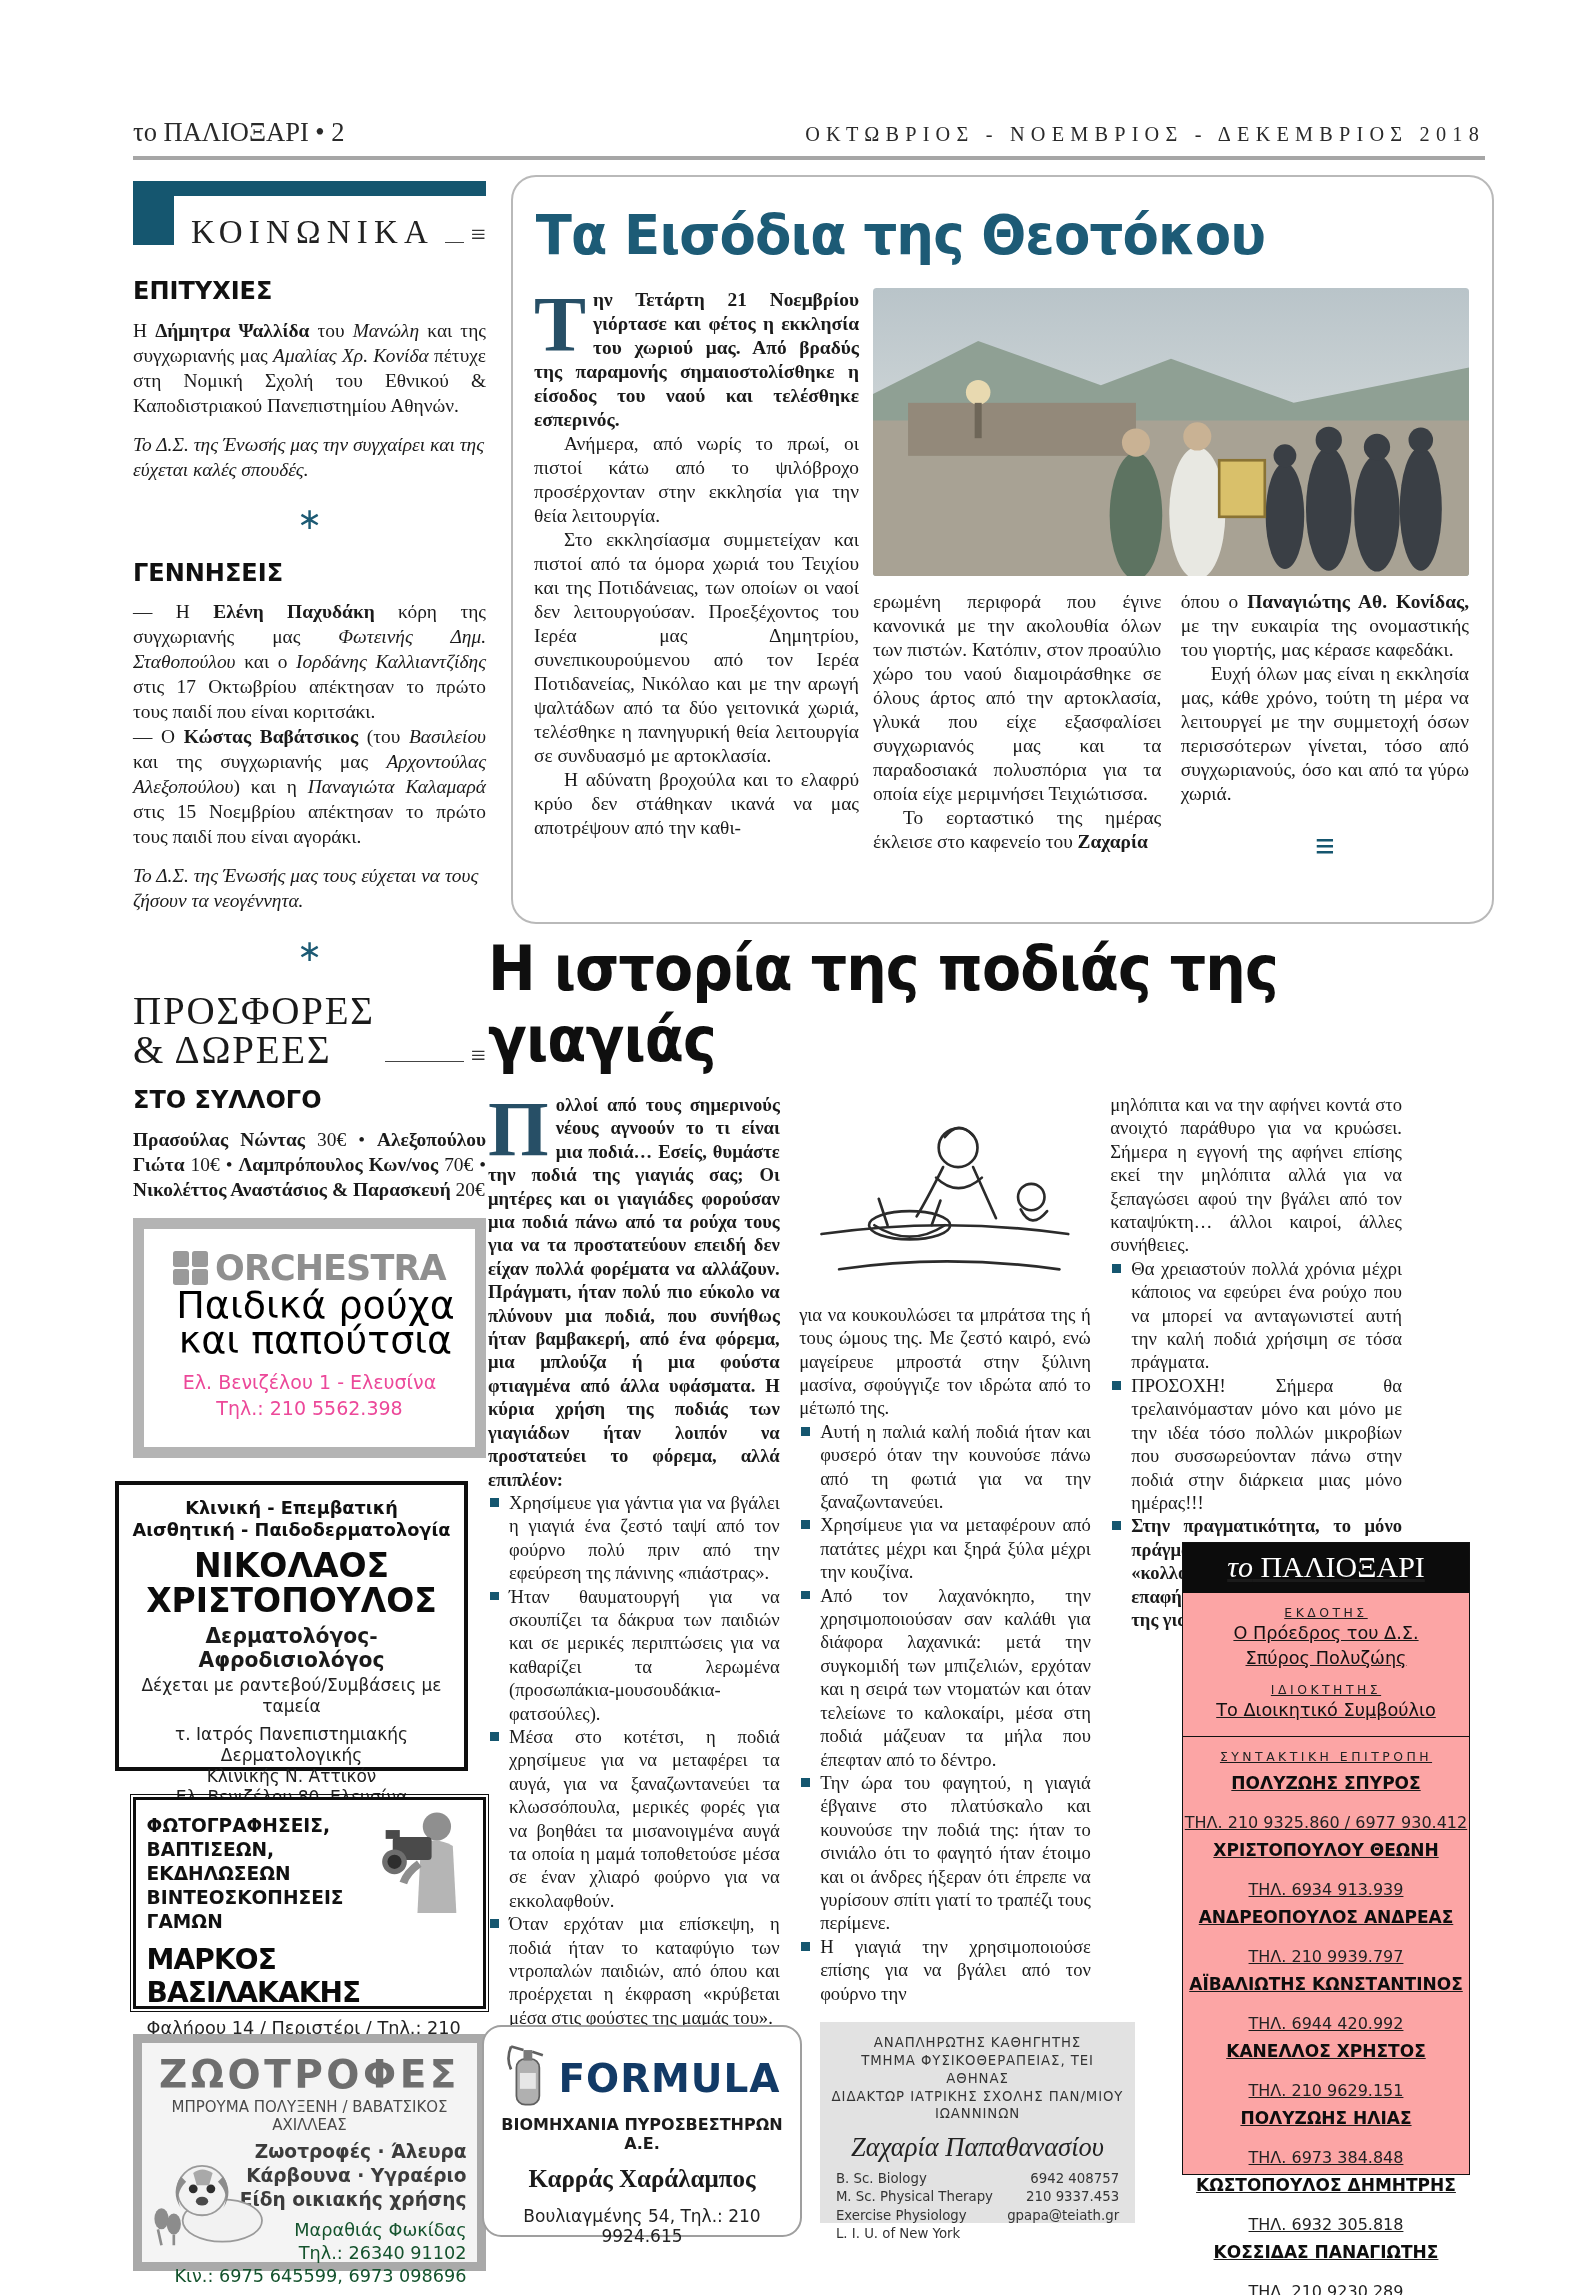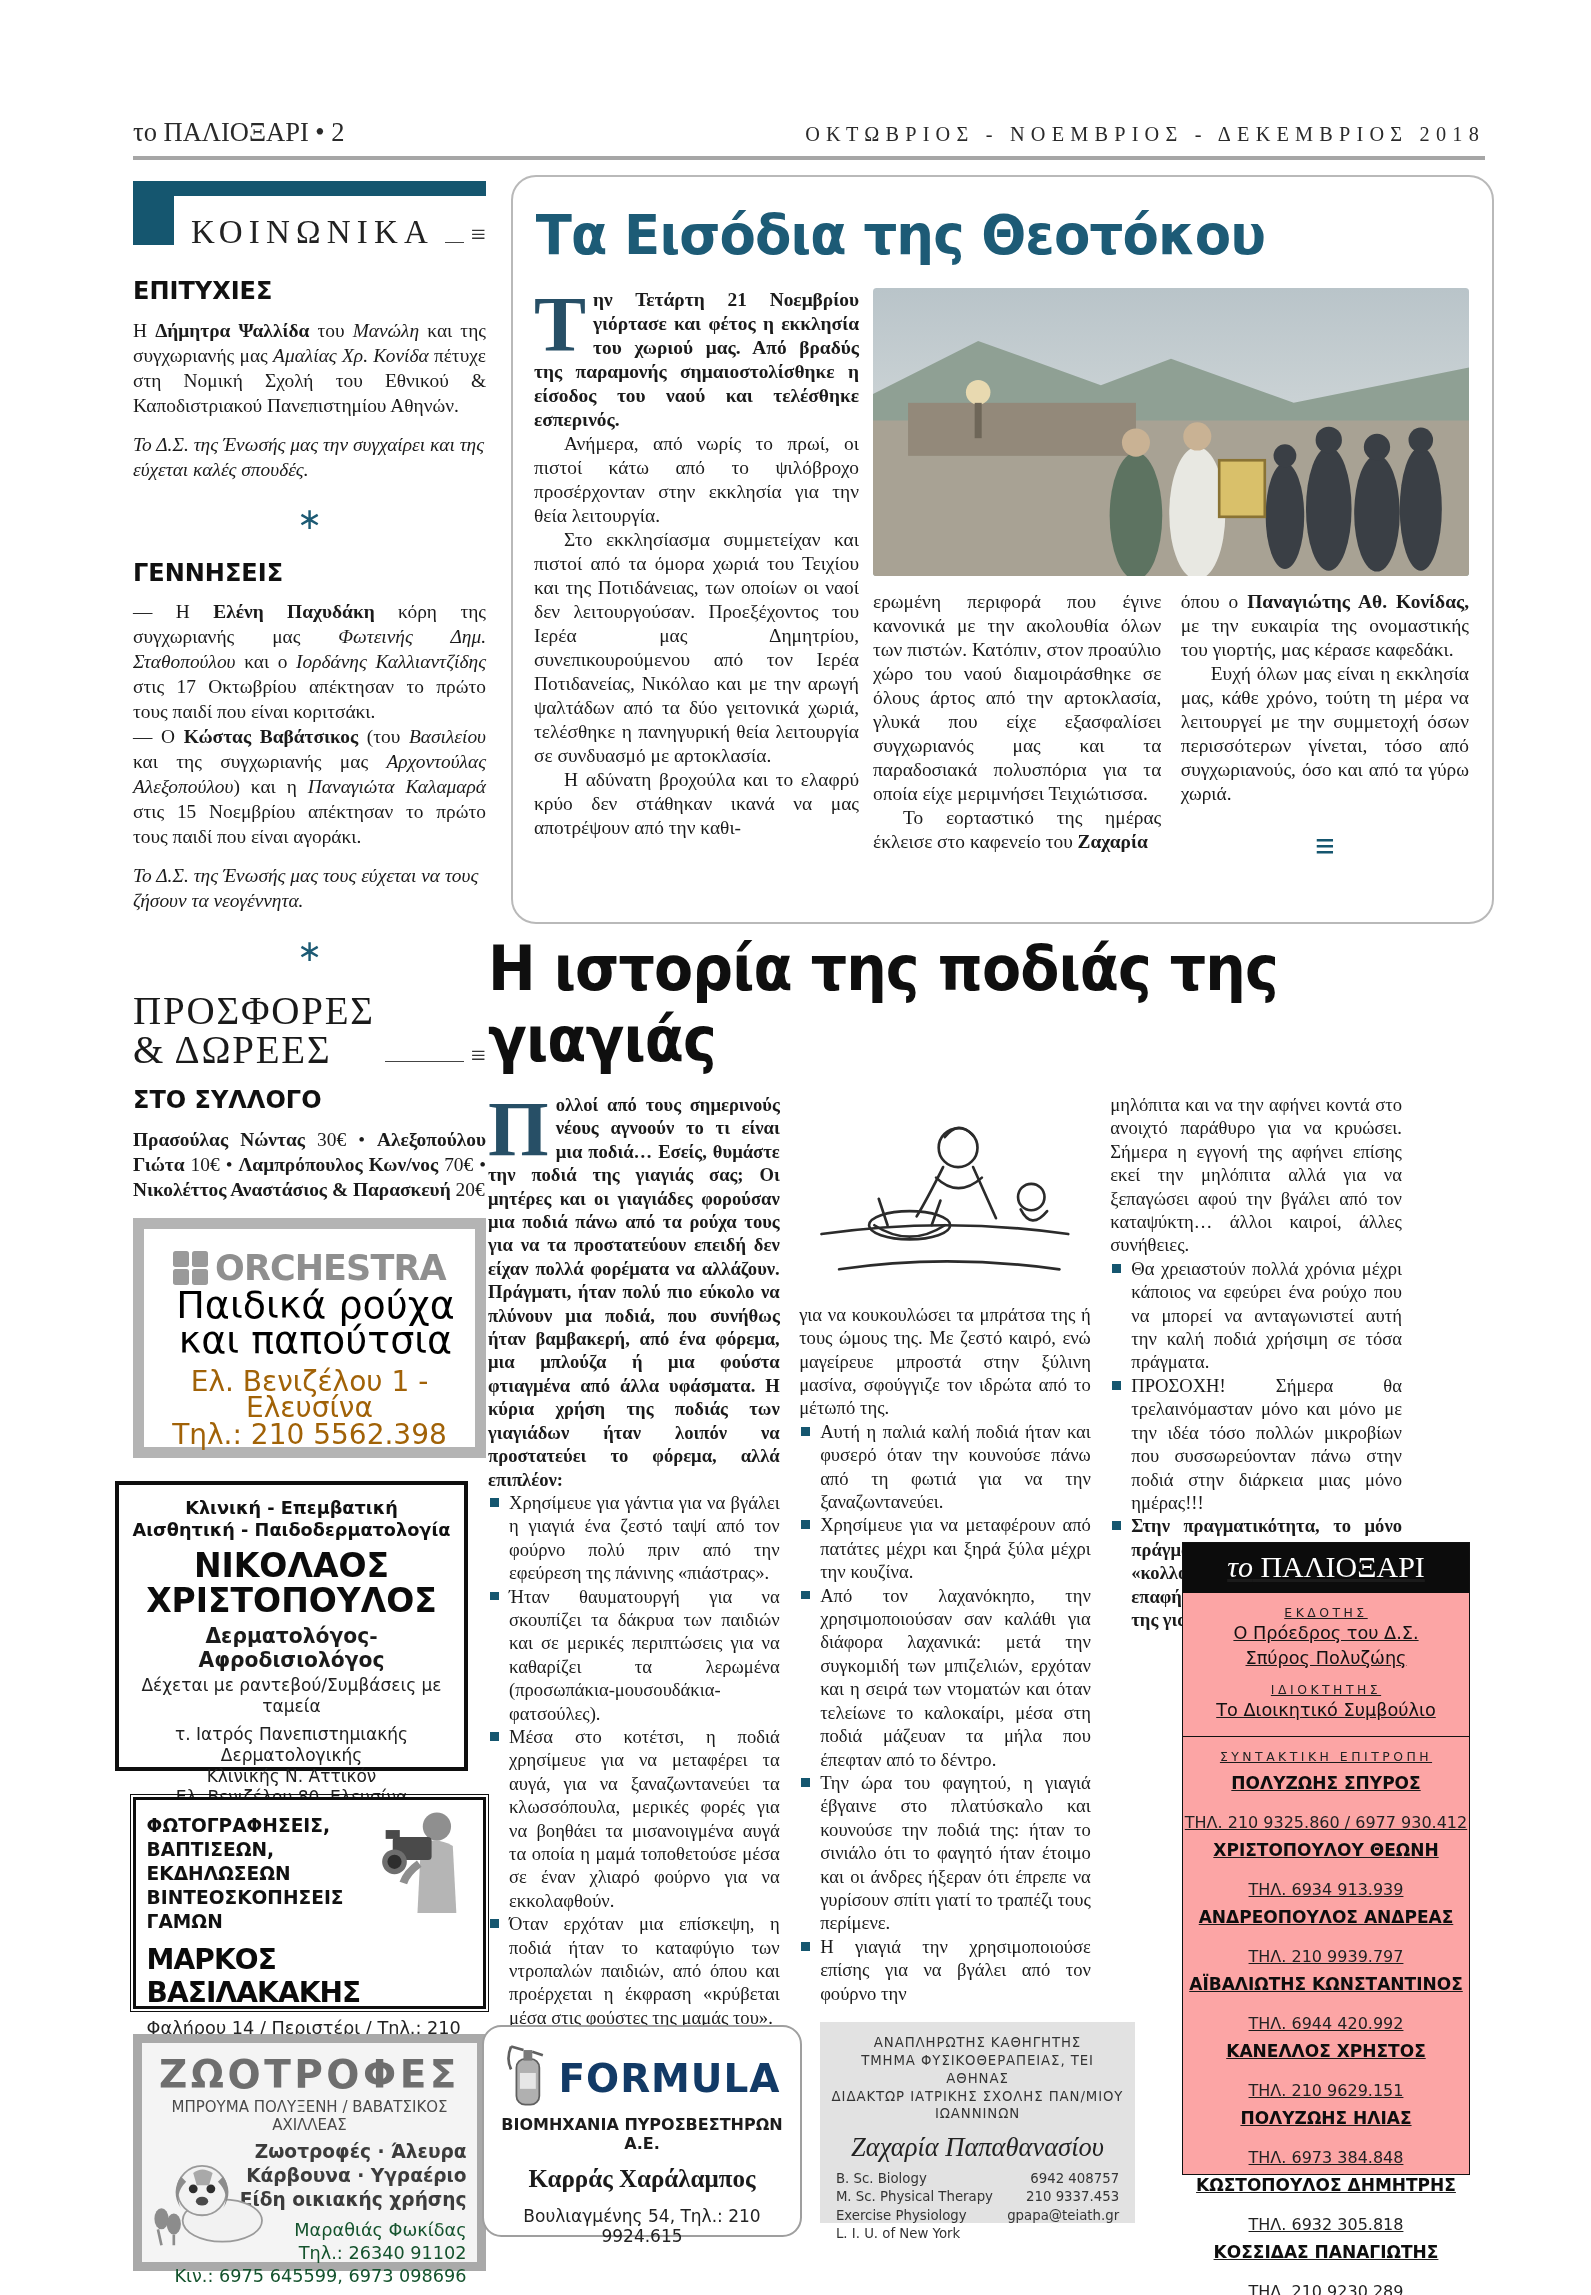--- a/index.html
+++ b/index.html
@@ -59,21 +59,21 @@
   .a2 .endmark{margin-top:16px;}
   
   .ad{box-sizing:border-box;position:absolute;font-family:"DejaVu Sans",sans-serif;}
   .ad-orchestra{left:133px;top:1218px;width:353px;height:240px;background:#b4b4b4;padding:10.6px;}
   .ad-orch-inner{background:#fff;height:100%;box-sizing:border-box;text-align:center;padding-top:19.4px;}
   .orch-row{display:flex;align-items:center;justify-content:center;gap:7px;}
   .orch-logo{display:grid;grid-template-columns:16px 16px;grid-gap:2.7px;}
   .orch-logo span{width:16px;height:16px;background:#9a9a9a;border-radius:2.7px;display:block;}
   .orch-name{font-size:35px;font-weight:bold;color:#8f8f8f;letter-spacing:-0.9px;}
   .orch-line{font-size:38px;color:#000000;line-height:35px;padding-left:12px;}
-  .orch-addr{font-size:28px;color:#a16207;margin-top:10.6px;line-height:26.5px;}
+  .orch-addr{font-size:19px;color:#ec4899;margin-top:10.6px;line-height:26.5px;}
   .ad-christo{left:115px;top:1481px;width:353px;height:290px;border:4.4px solid #0e0e0e;
               background:#fff;text-align:center;padding:12.4px 7px;}
   .chr-small{font-size:17.7px;font-weight:bold;color:#111;line-height:22px;}
   .chr-name{font-size:33px;font-weight:bold;color:#0c0c0c;line-height:35px;margin:7px 0 5.3px 0;}
   .chr-spec{font-size:20.3px;font-weight:bold;margin:3.5px 0;}
   .chr-line{font-size:17px;line-height:21px;color:#222;}
   .ad-vasil{left:133px;top:1797px;width:353px;height:212px;border:3.5px solid #0e0e0e;
             outline:1.8px solid #0e0e0e;outline-offset:2.7px;background:#fff;padding:14px 10.6px;}
   .vas-lines{font-size:18.6px;font-weight:bold;line-height:24px;color:#111;width:221px;}
   .vas-name{font-size:28px;font-weight:bold;color:#0b0b0b;margin-top:8.8px;letter-spacing:-0.9px;}

